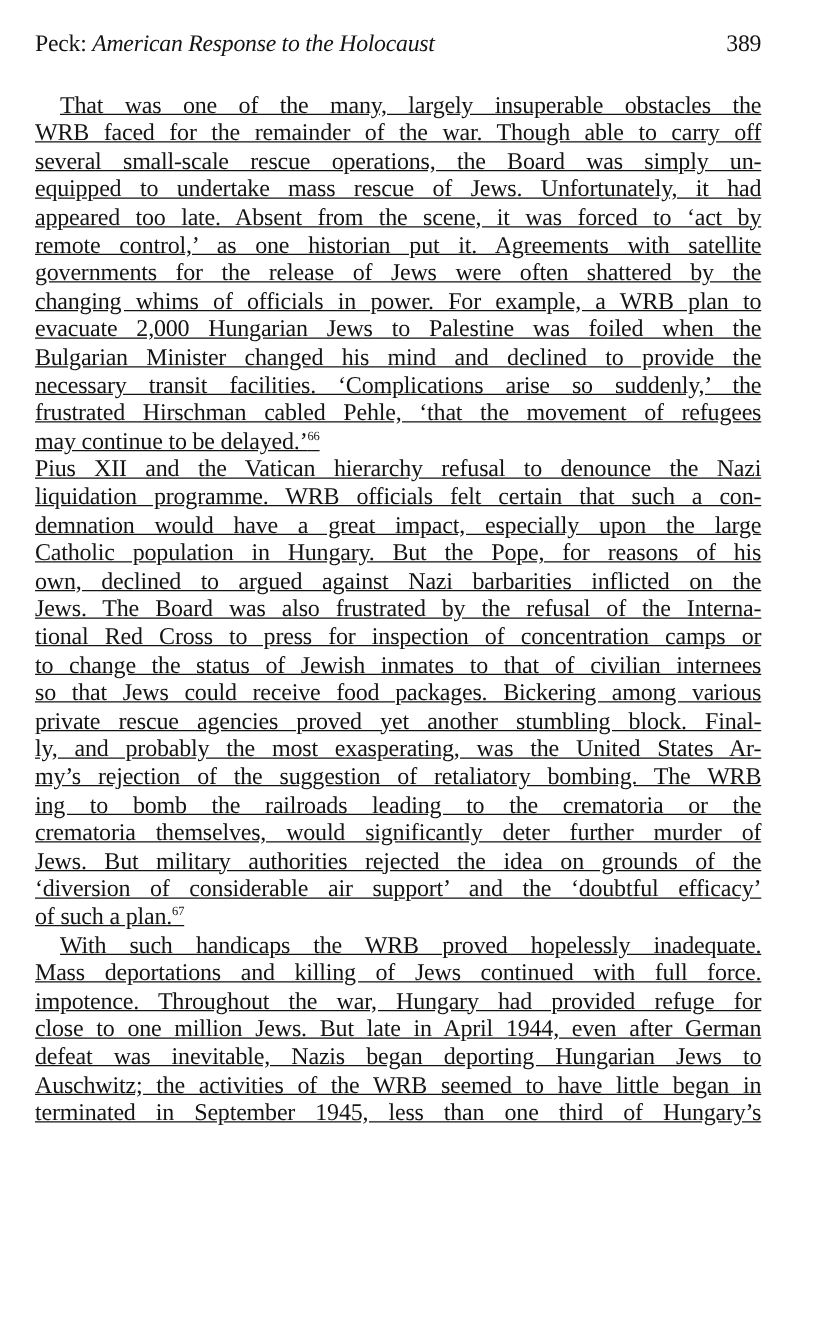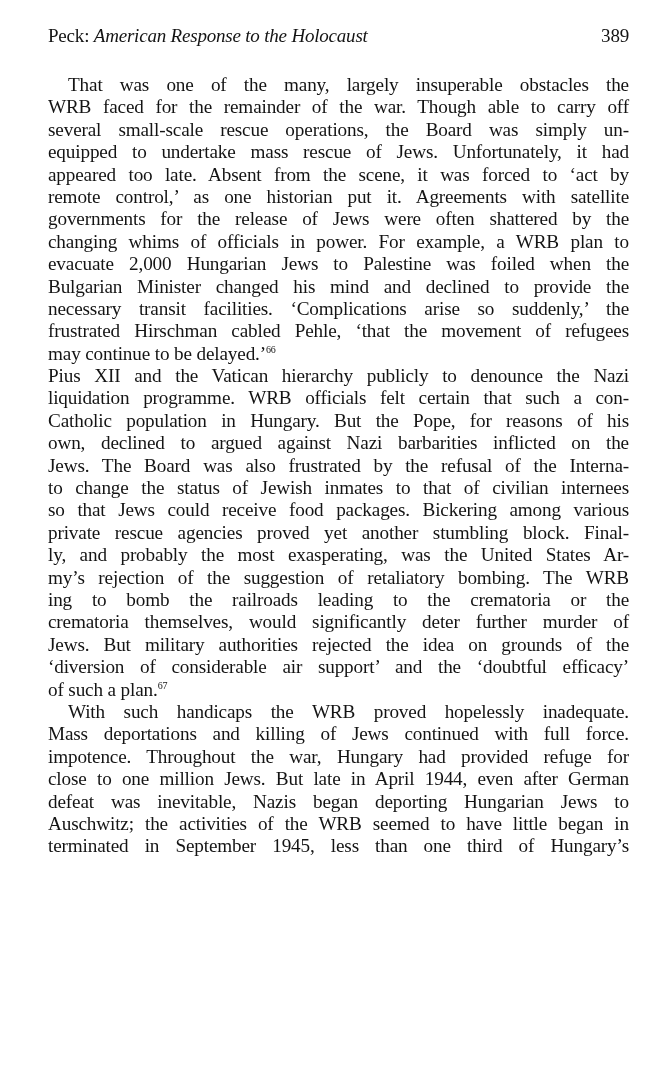--- a/index.html
+++ b/index.html
@@ -10,21 +10,21 @@
     body {
       width: 654px;
       height: 1074px;
       position: relative;
       overflow: hidden;
       color: #141414;
       font-family: "Liberation Serif", "DejaVu Serif", serif;
     }
     .page {
       position: absolute;
-      left: 48px;
+      left: 28px;
       top: 22px;
       width: 581px;
     }
     .running-head {
       display: flex;
       justify-content: space-between;
       align-items: baseline;
       font-size: 19px;
       height: 28px;
       line-height: 28px;
@@ -39,20 +39,21 @@
       line-height: 22.4px;
       letter-spacing: -0.15px;
     }
     .line {
       display: block;
       white-space: nowrap;
       text-align: justify;
       text-align-last: justify;
       height: 22.4px;
       overflow: visible;
+      text-decoration: underline;
     }
     .line.last {
       text-align-last: left;
     }
     .line.indent {
       text-indent: 20px;
     }
     sup.fn {
       font-size: 10px;
       vertical-align: super;
@@ -78,25 +79,27 @@
         <span class="line"><span>remote control,’ as one historian put it. Agreements with satellite</span></span>
         <span class="line"><span>governments for the release of Jews were often shattered by the</span></span>
         <span class="line"><span>changing whims of officials in power. For example, a WRB plan to</span></span>
         <span class="line"><span>evacuate 2,000 Hungarian Jews to Palestine was foiled when the</span></span>
         <span class="line"><span>Bulgarian Minister changed his mind and declined to provide the</span></span>
         <span class="line"><span>necessary transit facilities. ‘Complications arise so suddenly,’ the</span></span>
         <span class="line"><span>frustrated Hirschman cabled Pehle, ‘that the movement of refugees</span></span>
         <span class="line last"><span>may continue to be delayed.’</span><sup class="fn">66</sup></span>
       </div>
     <div id="p1">
-        <span class="line"><span>Pius XII and the Vatican hierarchy publicly to denounce the Nazi</span></span>
+        <span class="line"><span>Pius XII and the Vatican hierarchy refusal to denounce the Nazi</span></span>
         <span class="line"><span>liquidation programme. WRB officials felt certain that such a con-</span></span>
+        <span class="line"><span>demnation would have a great impact, especially upon the large</span></span>
         <span class="line"><span>Catholic population in Hungary. But the Pope, for reasons of his</span></span>
         <span class="line"><span>own, declined to argued against Nazi barbarities inflicted on the</span></span>
         <span class="line"><span>Jews. The Board was also frustrated by the refusal of the Interna-</span></span>
+        <span class="line"><span>tional Red Cross to press for inspection of concentration camps or</span></span>
         <span class="line"><span>to change the status of Jewish inmates to that of civilian internees</span></span>
         <span class="line"><span>so that Jews could receive food packages. Bickering among various</span></span>
         <span class="line"><span>private rescue agencies proved yet another stumbling block. Final-</span></span>
         <span class="line"><span>ly, and probably the most exasperating, was the United States Ar-</span></span>
         <span class="line"><span>my’s rejection of the suggestion of retaliatory bombing. The WRB</span></span>
         <span class="line"><span>ing to bomb the railroads leading to the crematoria or the</span></span>
         <span class="line"><span>crematoria themselves, would significantly deter further murder of</span></span>
         <span class="line"><span>Jews. But military authorities rejected the idea on grounds of the</span></span>
         <span class="line"><span>‘diversion of considerable air support’ and the ‘doubtful efficacy’</span></span>
         <span class="line last"><span>of such a plan.</span><sup class="fn">67</sup></span>

